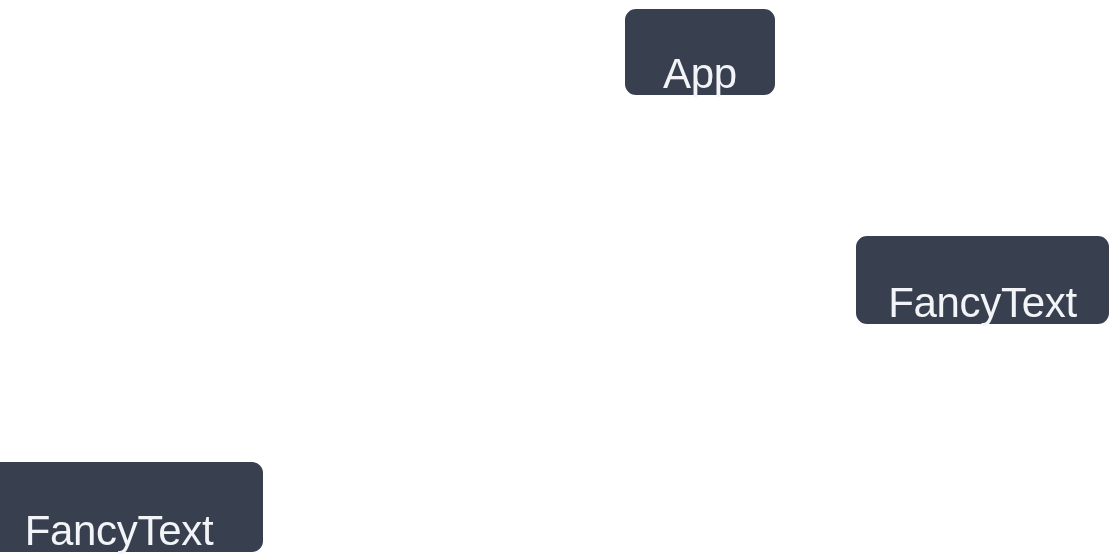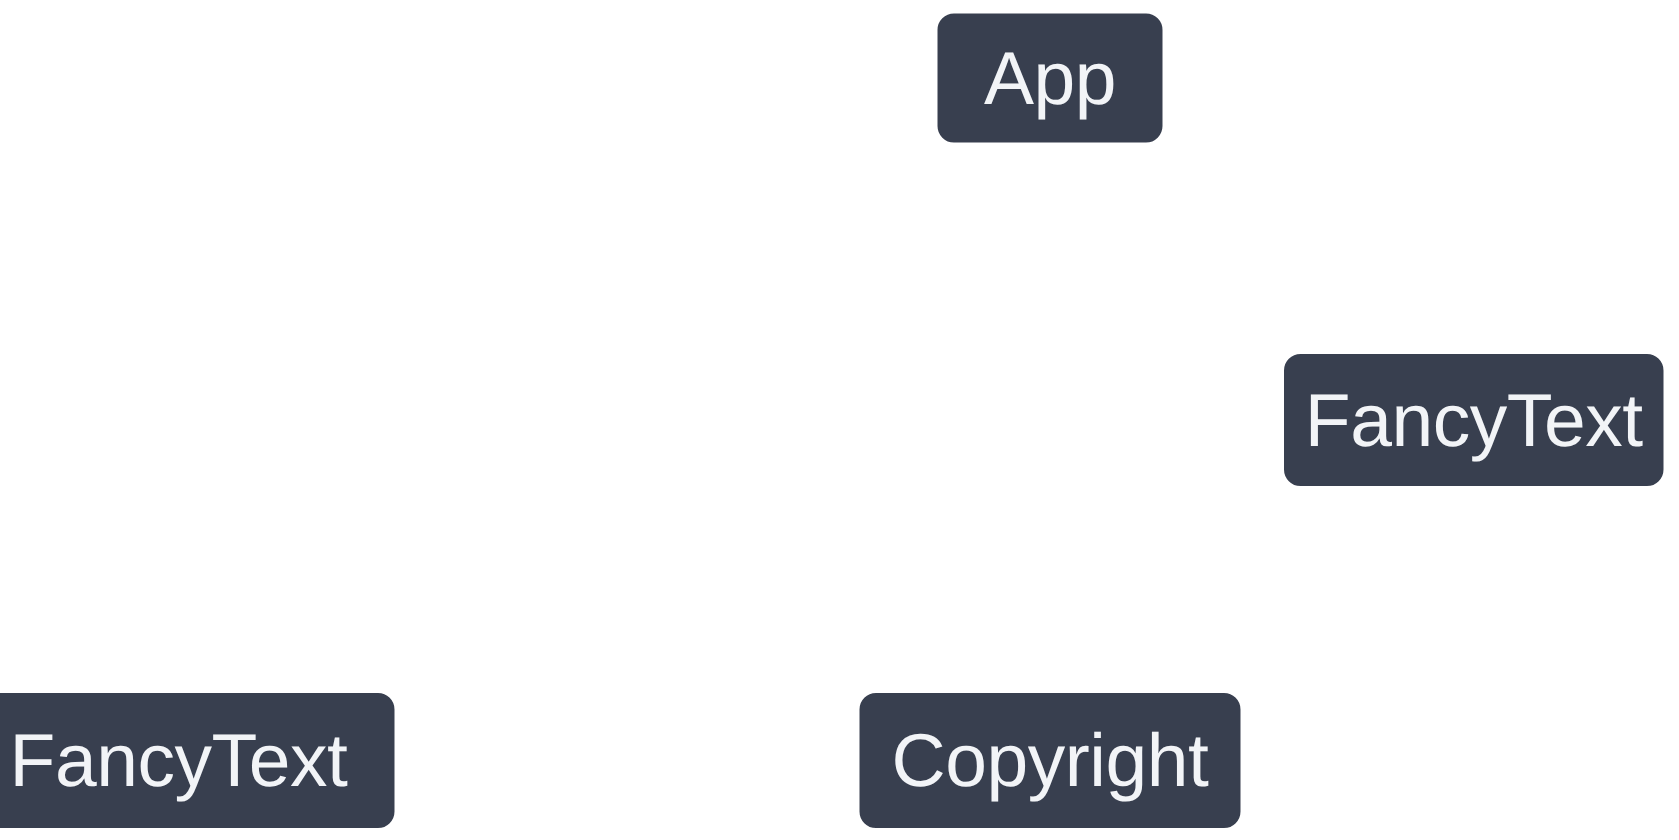--- a/index.html
+++ b/index.html
@@ -32,23 +32,23 @@
     stroke-linejoin: round;
   }
   .node {
     position: absolute;
     box-sizing: border-box;
     background: #383f4f;
     border: 5px solid #ffffff;
     border-radius: 16px;
     color: #f2f4f7;
     display: flex;
-    align-items: center;
+    align-items: flex-end;
     justify-content: center;
-    font-size: 50px;
+    font-size: 42px;
     font-weight: 400;
     letter-spacing: -0.3px;
     white-space: nowrap;
     line-height: 1;
   }
   
   #node-app            { left: 620px; top: 4px;   width: 160px; height: 96px; }
   #node-inspiration    { left: 198px; top: 230px; width: 460px; height: 100px; }
   #node-fancytext-right{ left: 851px; top: 231px; width: 263px; height: 98px; }
   #node-fancytext-left { left: -30px; top: 457px; width: 298px; height: 100px; }
@@ -97,22 +97,19 @@
 
 
   <div class="node" id="node-fancytext-right">
     <span>FancyText</span>
   </div>
 
   <div class="node" id="node-fancytext-left">
     <span>FancyText</span>
   </div>
 
-  <div class="node" id="node-copyright">
-    <span>Copyright</span>
-  </div>
 
   <div class="edge-label" id="label-app-left">renders</div>
   <div class="edge-label" id="label-app-right">renders</div>
   <div class="edge-label" id="label-insp-left">renders</div>
   <div class="edge-label" id="label-insp-right">renders</div>
 
 </div>
 
 </body></html>

